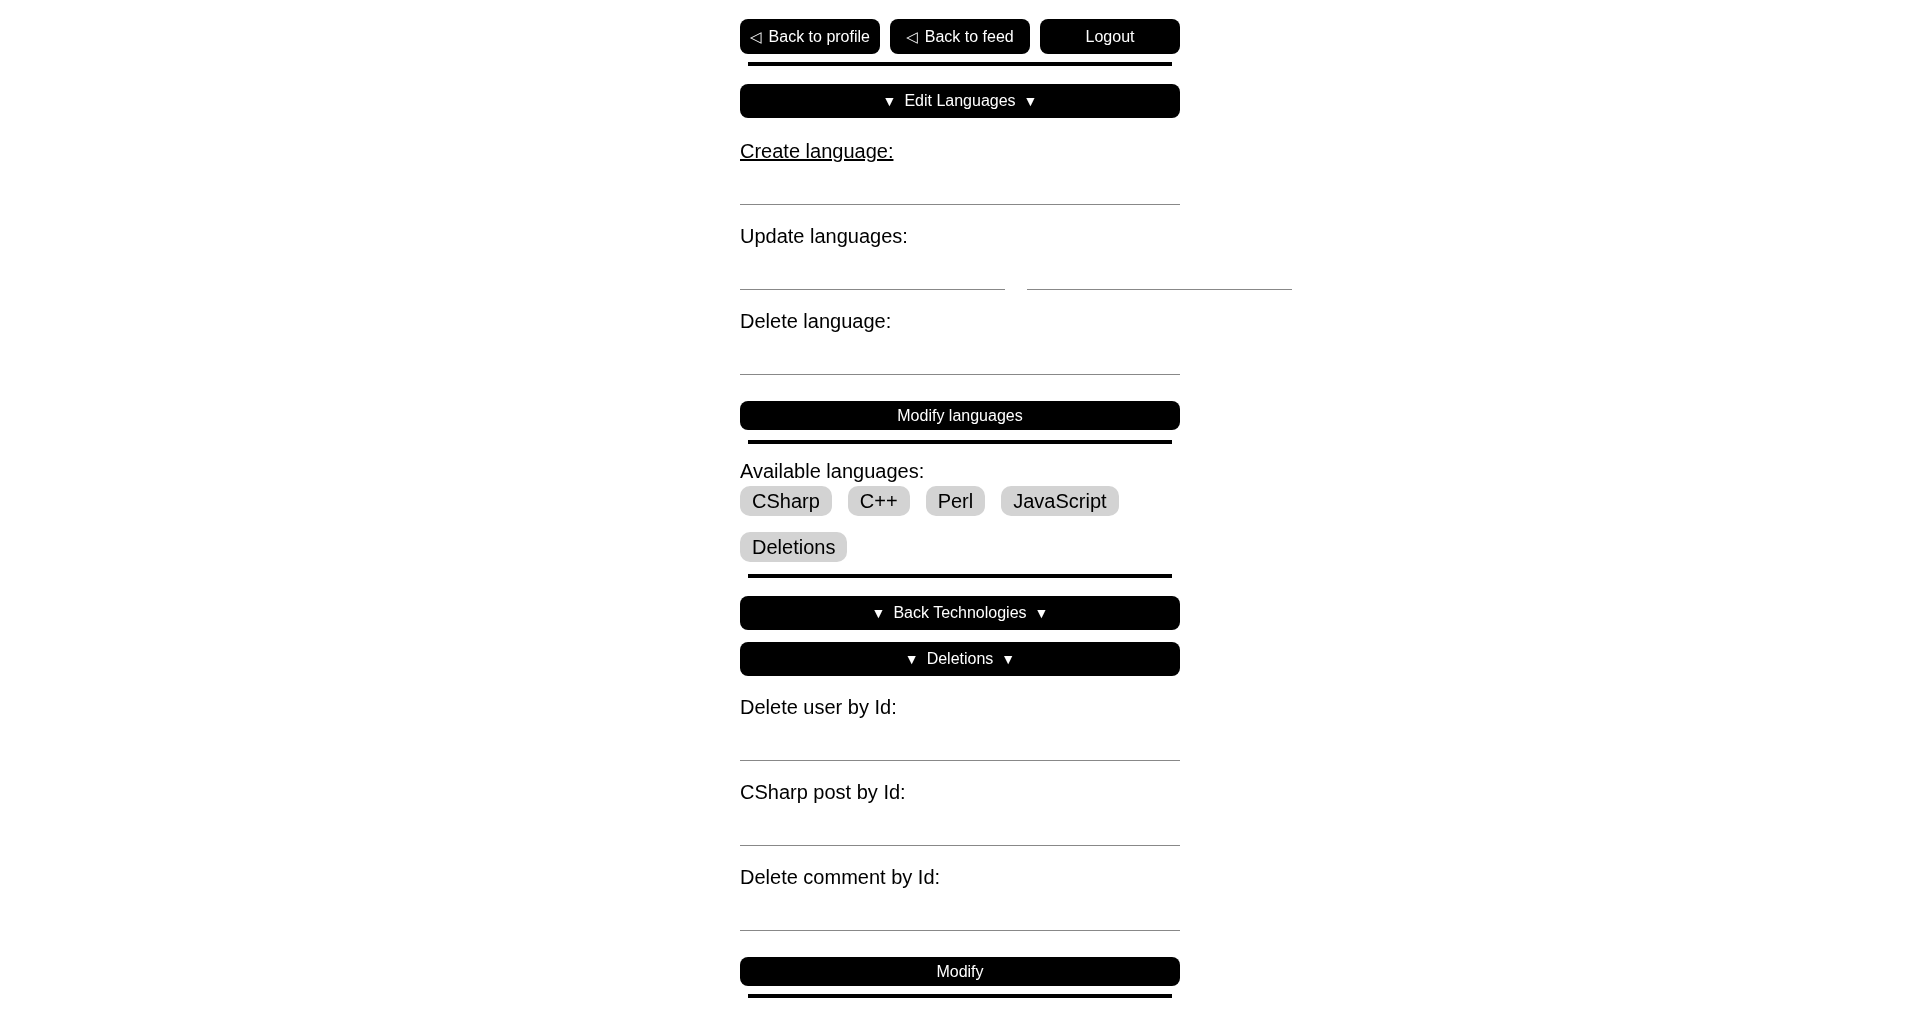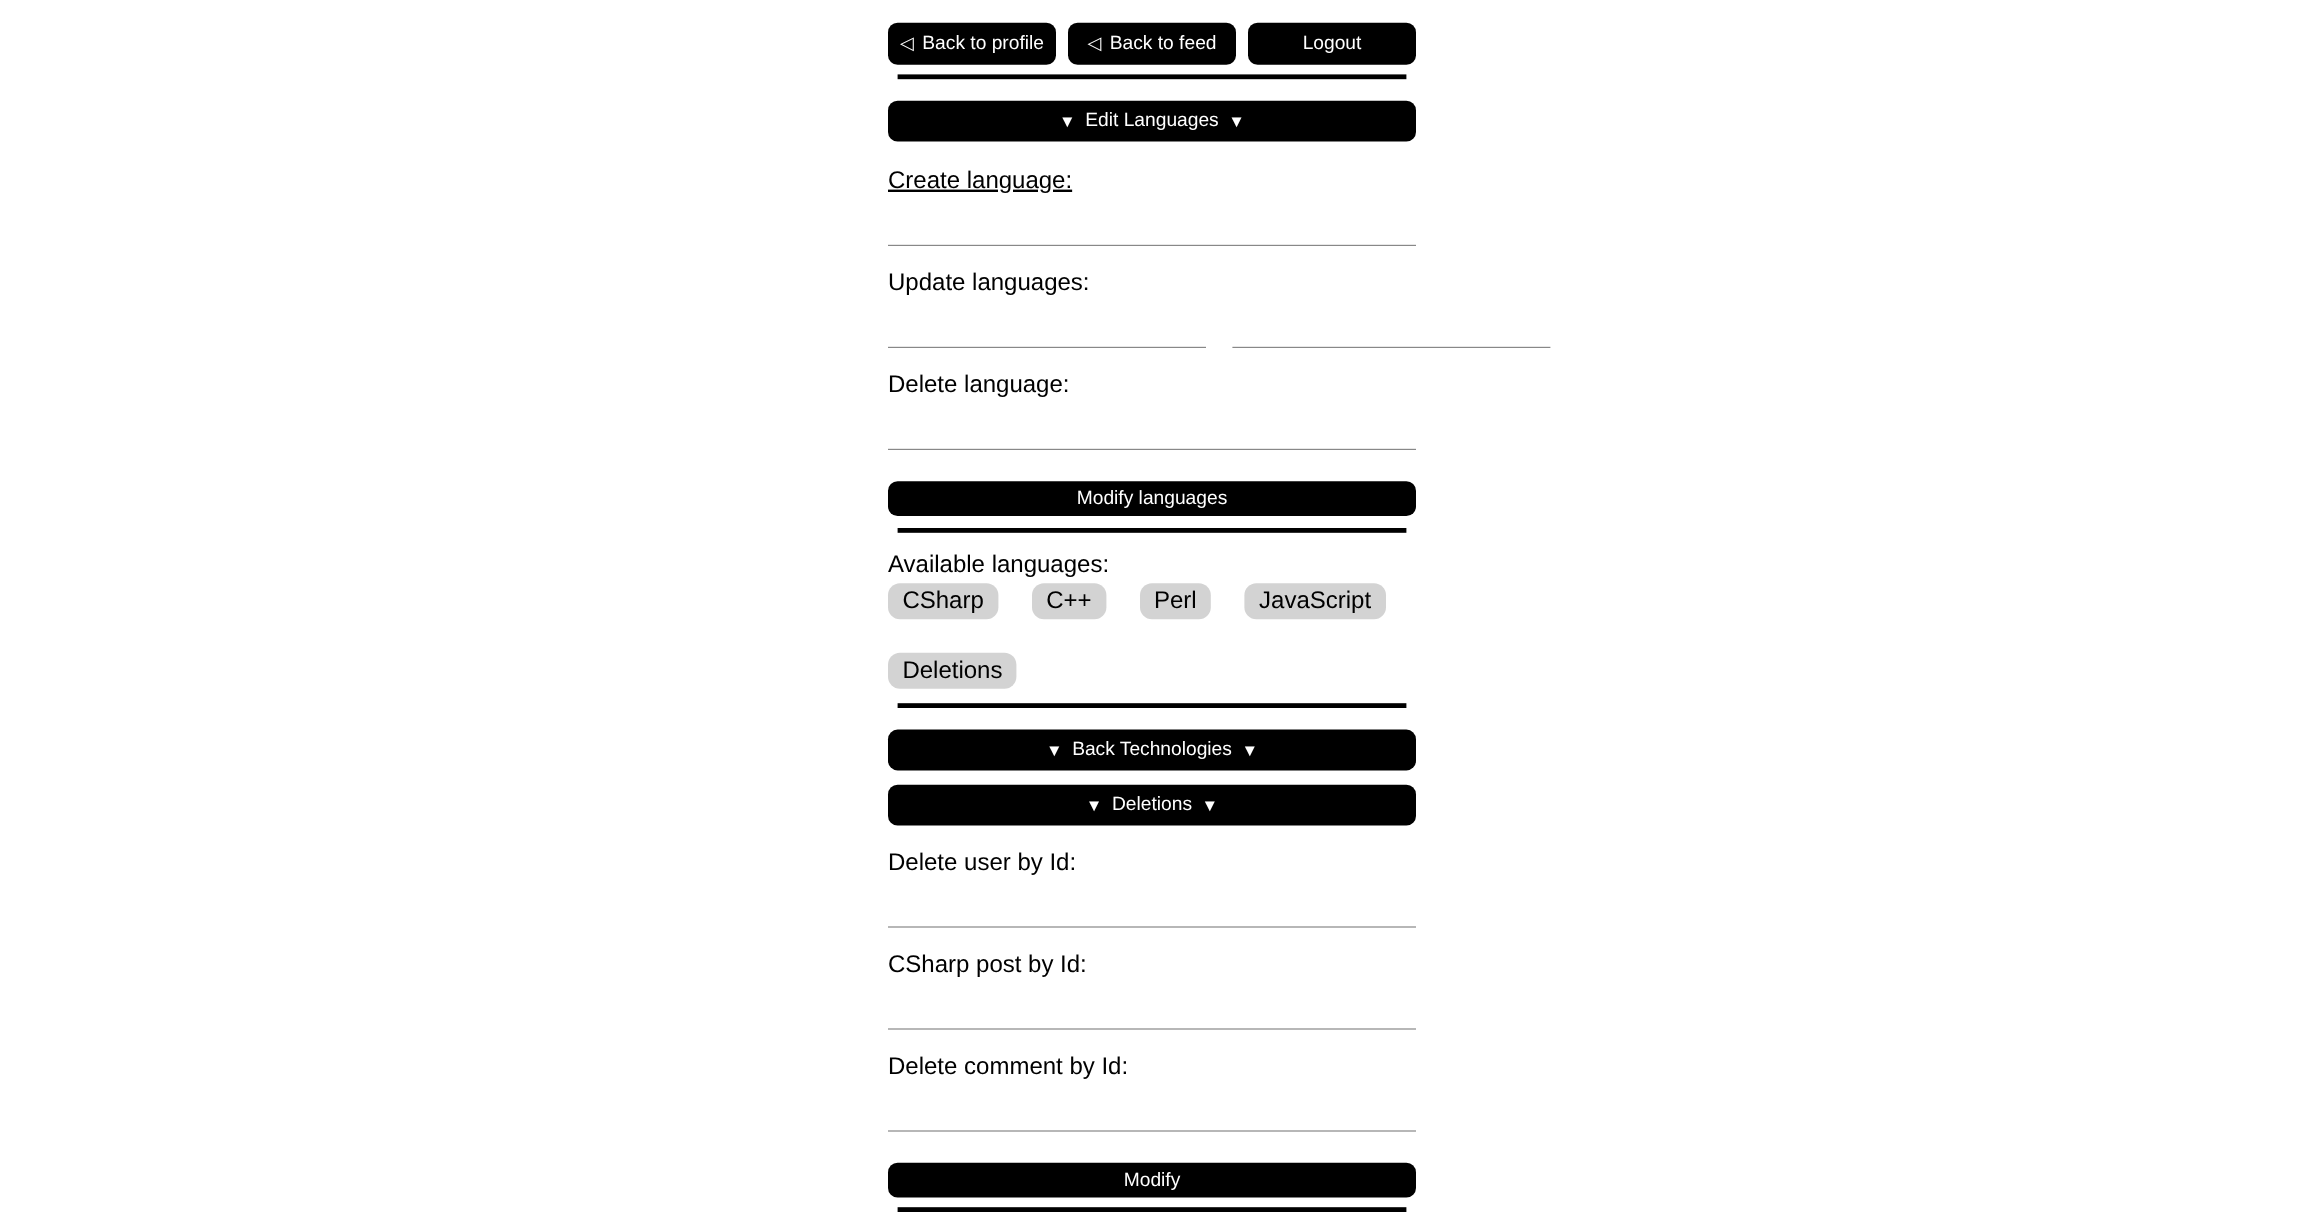--- a/index.html
+++ b/index.html
@@ -98,21 +98,21 @@
   }
   .input-pair {
     display: flex;
     gap: 22px;
   }
   .input-pair .uinput { flex: 1; width: auto; }
   
   .chips {
     display: flex;
     flex-wrap: wrap;
-    gap: 28px;
+    gap: 16px;
     margin-top: 3px;
   }
   .chip {
     background: #d3d3d3;
     color: #000000;
     border-radius: 10px;
     padding: 3px 12px;
     font-size: 20px;
     line-height: 24px;
   }

